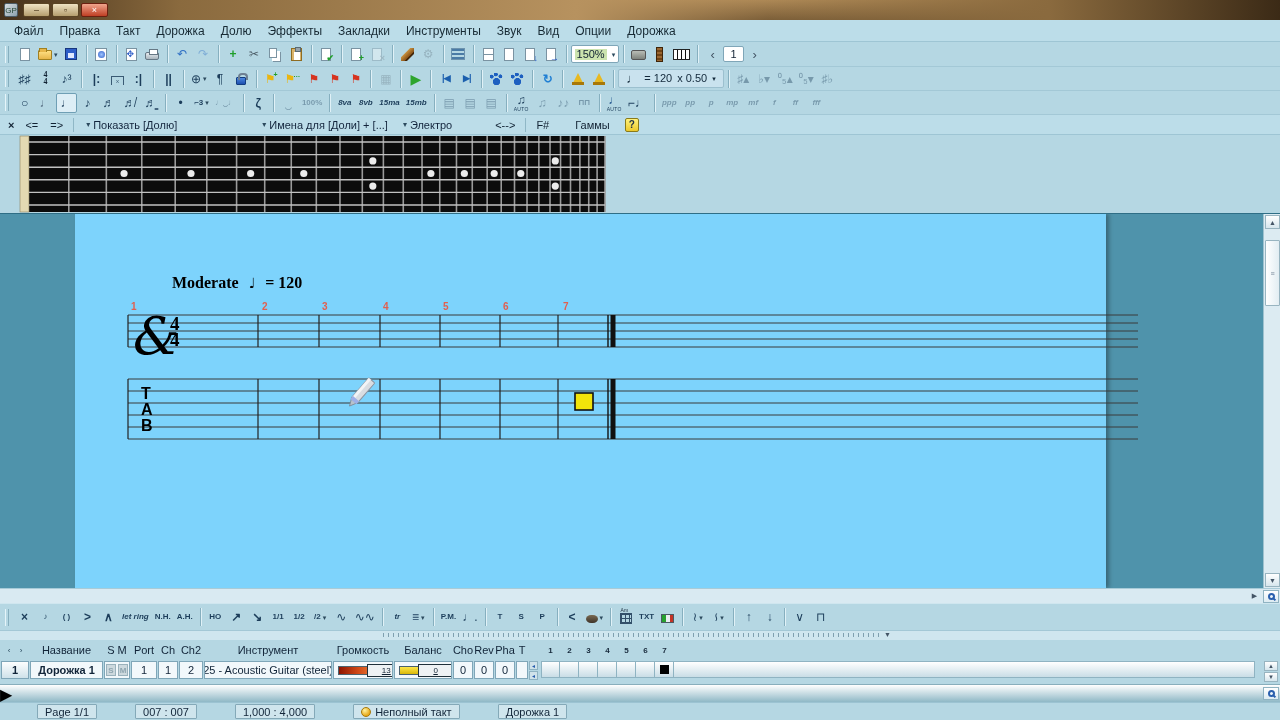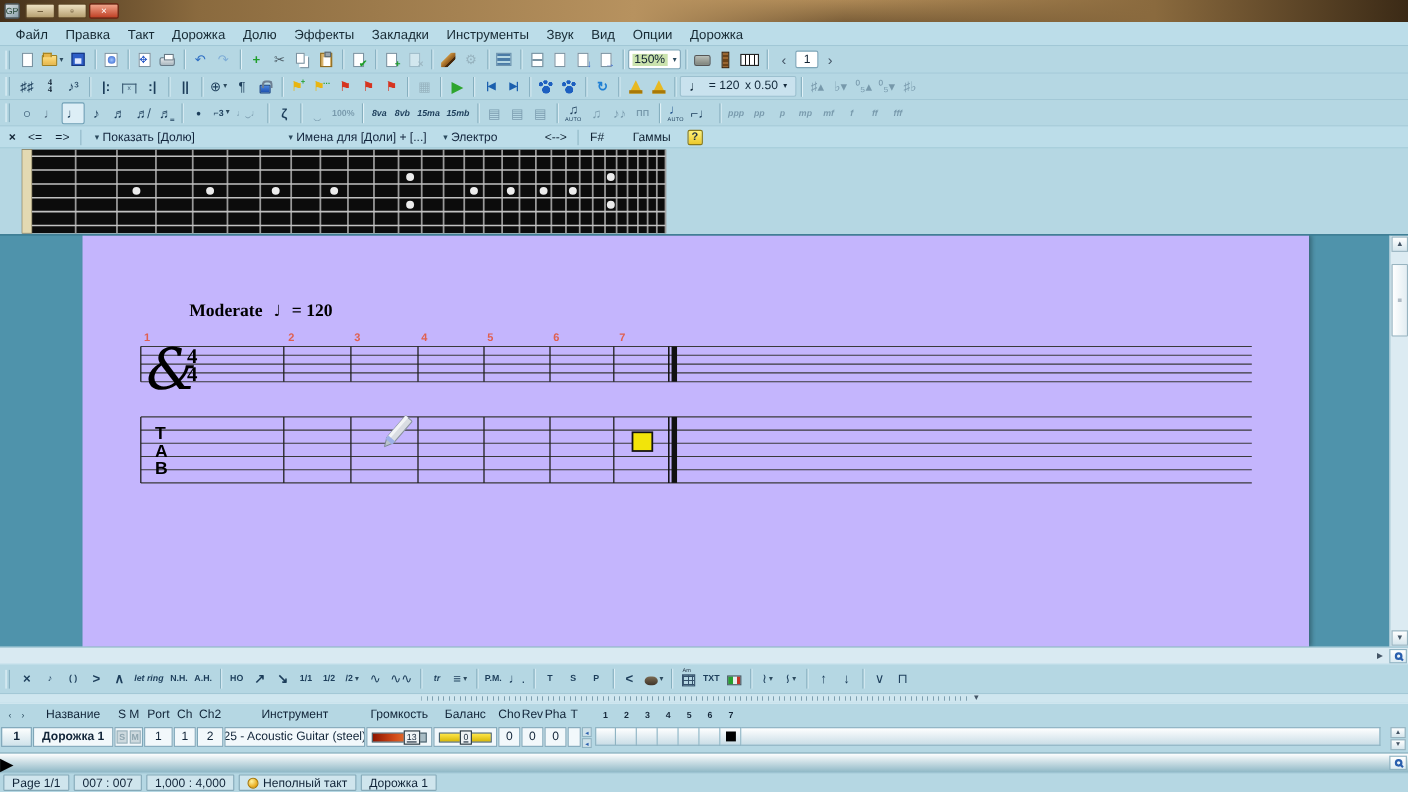--- a/index.html
+++ b/index.html
@@ -97,21 +97,21 @@
   .fh-dd{display:flex;align-items:center;gap:3px;padding:1px 6px;}
   .fh-dd .dd{font-size:8px;}
   .fh-sep{width:1px;height:14px;background:#8fb7c6;margin:0 3px;}
   .fh-help{width:14px;height:14px;background:linear-gradient(#fff27a,#ecc92c);border:1px solid #8a7a1a;border-radius:2px;color:#234;font-size:10px;font-weight:bold;
     display:flex;align-items:center;justify-content:center;margin-left:8px;}
   .fretwrap{height:78px;flex:0 0 78px;position:relative;background:#b5d7e3;}
   .fretwrap svg{position:absolute;left:0;top:0;}
 
   
   .score-area{flex:1 1 auto;position:relative;background:#4f93ab;border-top:1px solid #2f6e86;overflow:hidden;}
-  .page{position:absolute;left:75px;top:0;bottom:0;width:1115px;background:#c4b5fd;box-shadow:3px 0 4px rgba(0,0,0,.3);}
+  .page{position:absolute;left:75px;top:0;bottom:0;width:1031px;background:#7dd3fc;box-shadow:3px 0 4px rgba(0,0,0,.3);}
   .tempo-line{position:absolute;left:97px;top:60px;font-family:"Liberation Serif",serif;font-weight:bold;font-size:16px;color:#000;display:flex;align-items:baseline;gap:10px;}
   .tempo-line .tnote{font-family:"DejaVu Sans",sans-serif;font-size:14px;}
   .vsb{position:absolute;right:0;top:0;bottom:0;width:17px;background:#dcebf2;border-left:1px solid #9fc2cf;}
   .sb-btn{position:absolute;left:1px;width:15px;height:14px;background:linear-gradient(#fff,#d6e6ed);border:1px solid #98b4c0;font-size:7px;color:#456;
     display:flex;align-items:center;justify-content:center;}
   .vsb .up{top:1px;} .vsb .dn{bottom:1px;}
   .vsb .thumb{position:absolute;left:1px;top:26px;width:15px;height:66px;background:linear-gradient(90deg,#fff,#e2edf2);border:1px solid #98b4c0;border-radius:1px;
     display:flex;align-items:center;justify-content:center;font-size:7px;color:#789;}
 
   
@@ -130,40 +130,40 @@
   .mixer{height:45px;flex:0 0 45px;background:#b5d7e3;position:relative;font-size:11px;color:#112438;border-top:1px solid #cfe6ef;}
   .mx-hdr{position:absolute;top:2px;height:16px;font-size:11px;display:flex;align-items:center;justify-content:center;white-space:nowrap;}
   .mx-cell{position:absolute;top:21px;height:18px;background:#f2f8fb;border:1px solid #7fa6b8;display:flex;align-items:center;justify-content:center;white-space:nowrap;overflow:hidden;}
   .mx-num{background:linear-gradient(#fdfefe,#cfe2ea);font-weight:bold;}
   .mx-name{font-weight:bold;}
   .smbtn{width:11px;height:12px;background:#cdd9de;border:1px solid #9ab2bc;color:#8fa6b0;font-size:8px;font-weight:bold;display:flex;align-items:center;justify-content:center;margin:0 1px;}
   .slider{width:86%;height:9px;background:#a8bcC4;border:1px solid #4a626e;position:relative;}
   .slider .fill{position:absolute;left:0;top:0;bottom:0;}
   .fill.vol{width:82%;background:linear-gradient(90deg,#8e1500,#d14a18,#f08a40);}
   .fill.bal{width:100%;background:linear-gradient(#ffe648,#d8b80a);}
-  .vbox{position:absolute;top:-3px;background:#eef2f4;border:1px solid #20303a;font-size:8px;line-height:12px;height:13px;padding:0 2px;color:#123;text-decoration:underline;}
+  .vbox{position:absolute;top:-3px;background:#eef2f4;border:1px solid #20303a;font-size:8px;line-height:12px;height:13px;padding:0 14px;color:#123;text-decoration:underline;}
   .mx-navbtn{width:12px;height:13px;display:flex;align-items:center;justify-content:center;font-size:8px;color:#2a4a5e;}
   .mini-col{position:absolute;left:529px;top:21px;display:flex;flex-direction:column;gap:1px;}
   .mini-col div{width:9px;height:9px;font-size:6px;color:#2a5fae;display:flex;align-items:center;justify-content:center;background:#cfe2ea;border:1px solid #8fb3c2;}
   .mgrid-nums{position:absolute;top:6px;left:541px;display:flex;}
   .mgrid-nums span{width:19px;text-align:center;font-size:8px;font-weight:bold;color:#16283a;}
   .mgrid-cells{position:absolute;top:21px;left:541px;display:flex;}
   .mcell{width:19px;height:17px;background:linear-gradient(#ffffff,#c9dde6);border:1px solid #8fb3c2;border-left:none;display:flex;align-items:center;justify-content:center;}
   .mcell:first-child{border-left:1px solid #8fb3c2;}
   .mcell.long{width:581px;}
   .msq{width:9px;height:9px;background:#000;}
   .mx-vscroll{position:absolute;right:1px;top:21px;bottom:2px;width:15px;}
   .mx-vscroll div{position:absolute;left:0;width:14px;height:10px;background:linear-gradient(#fff,#d6e6ed);border:1px solid #98b4c0;font-size:6px;color:#456;display:flex;align-items:center;justify-content:center;}
   .mx-vscroll .a1{top:0;} .mx-vscroll .a2{bottom:0;}
 
   .hsr2{height:18px;flex:0 0 18px;background:linear-gradient(180deg,#ffffff,#8fb8c6);border-top:1px solid #88aebc;position:relative;}
 
   
   .statusbar{height:18px;flex:0 0 18px;background:#b5d7e3;display:flex;align-items:center;gap:4px;padding-left:3px;font-size:11px;color:#112438;border-top:1px solid #9cc3d2;}
-  .seg{background:#cfe5ed;border:1px solid #84a9b8;height:15px;display:flex;align-items:center;padding:0 7px;gap:4px;border-radius:1px;}
+  .seg{background:#cfe5ed;border:1px solid #84a9b8;height:15px;display:flex;align-items:center;padding:0 7px;gap:4px;border-radius:1px;margin-left:34px;}
   .warnico{width:10px;height:10px;border-radius:50%;background:radial-gradient(circle at 35% 30%,#fff3a0,#e8a818 70%);border:1px solid #a87808;flex:0 0 auto;}
 
   .bottomstrip{height:26px;flex:0 0 26px;background:#070707;position:relative;}
   .zm{position:absolute;right:8px;bottom:2px;font-family:"DejaVu Serif",serif;font-weight:bold;font-style:italic;font-size:18px;letter-spacing:-2px;color:#d79b33;
       text-shadow:1px 1px 0 #4a2406,-1px -1px 0 #7a4a10,0 0 2px #000;}
 </style>
 </head>
 <body>
 
 <div class="window">

